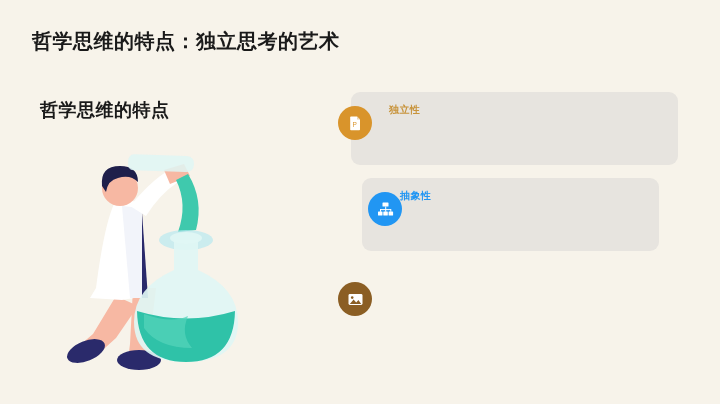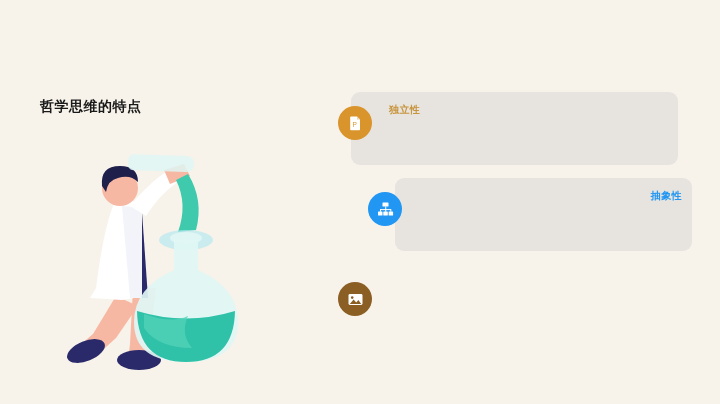--- a/index.html
+++ b/index.html
@@ -29,21 +29,21 @@
     font-size: 20px;
     font-weight: bold;
     color: #1a1a1a;
     letter-spacing: 0.5px;
     white-space: nowrap;
   }
   .slide-subtitle {
     position: absolute;
     left: 40px;
     top: 98px;
-    font-size: 14px;
+    font-size: 18px;
     font-weight: bold;
     color: #1a1a1a;
     letter-spacing: 0.5px;
     white-space: nowrap;
   }
 
   
   .cards {
     position: absolute;
     left: 0;
@@ -54,23 +54,22 @@
   .card {
     position: absolute;
     left: 351px;
     width: 327px;
     height: 73px;
     background: #E7E4DF;
     border-radius: 9px;
     box-sizing: border-box;
   }
   .card.indent {
-    left: 395px;
+    left: 362px;
     width: 297px;
-    text-align: right;
   }
   .card-text {
     position: absolute;
     left: 38px;
     top: 11px;
     right: 10px;
   }
   .card-title {
     font-size: 10px;
     font-weight: bold;
@@ -105,20 +104,21 @@
     top: 148px;
     width: 272px;
     height: 232px;
   }
 </style>
 </head>
 <body>
 
 <div class="slide">
 
+  <div class="slide-title">哲学思维的特点：独立思考的艺术</div>
   <div class="slide-subtitle">哲学思维的特点</div>
 
   <div class="illustration">
     <svg viewBox="0 0 272 232" width="272" height="232" xmlns="http://www.w3.org/2000/svg">
 
       <path d="M78 148 L55 186 L42 197 L58 208 L78 190 L100 158 Z" fill="#F7B8A3"></path>
 
       <ellipse cx="48" cy="203" rx="20" ry="10" fill="#2A2A6B" transform="rotate(-22 48 203)"></ellipse>
 
       <path d="M95 140 L92 196 L90 212 L110 212 L112 190 L118 140 Z" fill="#F7B8A3"></path>

